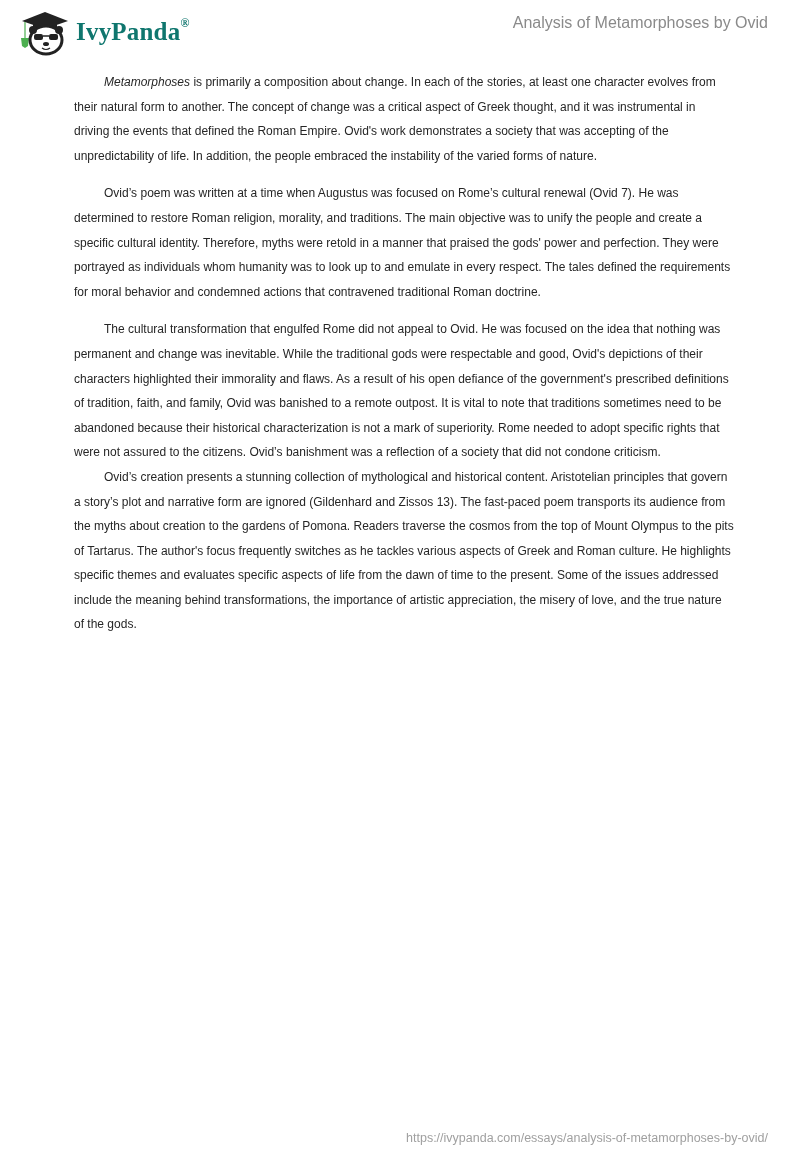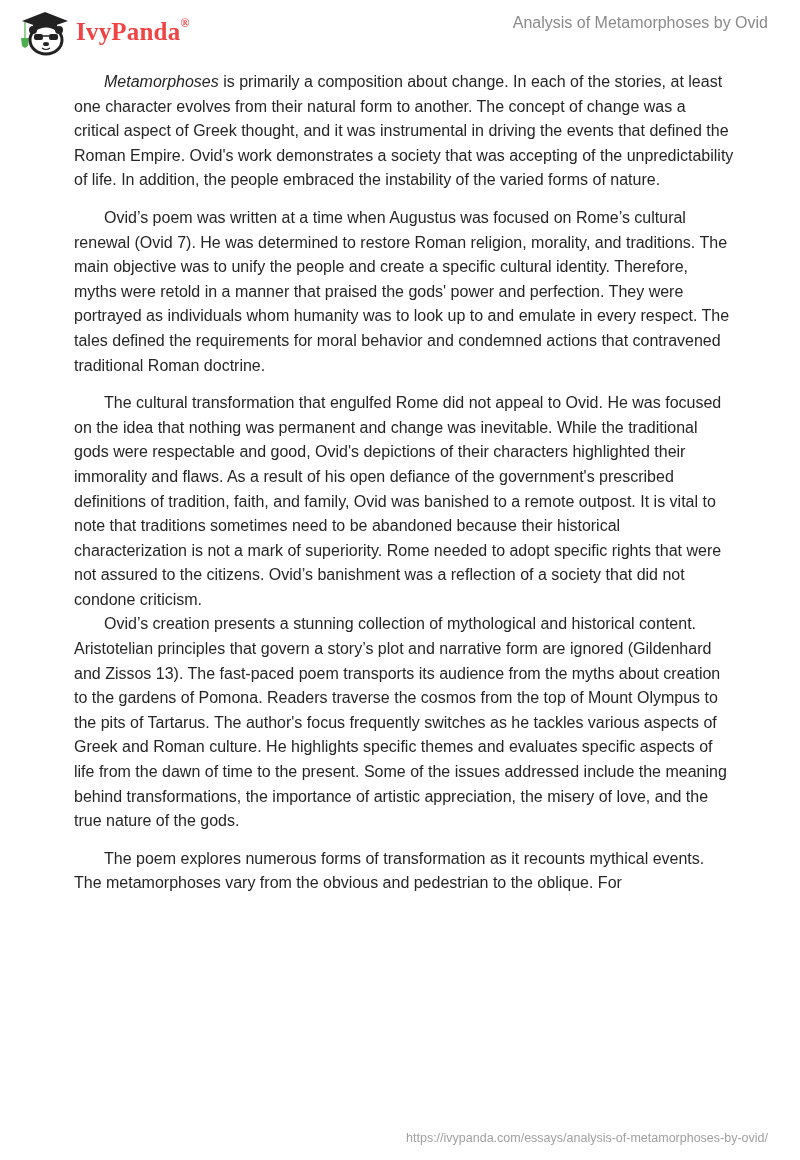--- a/index.html
+++ b/index.html
@@ -1,25 +1,25 @@
 <!DOCTYPE html>
 <html><head>
 <meta charset="utf-8">
 <style>
   html, body { margin: 0; padding: 0; background: #ffffff; }
   body { width: 800px; height: 1160px; position: relative; overflow: hidden; font-family: "Liberation Sans", sans-serif; color: #222222; }
   .header { position: absolute; top: 0; left: 0; width: 800px; height: 56px; }
   .logo { position: absolute; left: 16px; top: 8px; display: flex; align-items: center; }
   .logo-mark { width: 58px; height: 48px; position: relative; }
-  .logo-text { font-family: "Liberation Serif", serif; font-weight: bold; font-size: 25px; color: #ef4444; margin-left: 2px; letter-spacing: 0.2px; }
+  .logo-text { font-family: "Liberation Serif", serif; font-weight: bold; font-size: 25px; color: #0f766e; margin-left: 2px; letter-spacing: 0.2px; }
   .logo-text sup { font-size: 12px; position: relative; top: -4px; }
   .doc-title { position: absolute; right: 32px; top: 14px; font-size: 16px; color: #8a8a8a; }
   .content { position: absolute; left: 74px; top: 70px; width: 660px; }
   h1 { font-size: 29px; font-weight: bold; margin: 0; color: #222; letter-spacing: -0.2px; }
-  p { font-size: 16px; line-height: 24.6px; margin: 0; color: #262626; text-indent: 30px; }
+  p { font-size: 12px; line-height: 24.6px; margin: 0; color: #262626; text-indent: 30px; }
   .h-culture { margin-top: 3px; margin-bottom: 30px; }
   .p-gap { margin-bottom: 13px; }
   .h-analysis { margin-top: 17px; margin-bottom: 30px; }
   em { font-style: italic; }
   .footer-url { position: absolute; right: 32px; top: 1131px; font-size: 12.5px; color: #a0a0a0; padding-left: 36px; }
 </style>
 </head>
 <body>
 
 <div class="header">
@@ -54,16 +54,15 @@
 
   <p class="p-gap"><em>Metamorphoses</em><span> is primarily a composition about change. In each of the stories, at least one character evolves from their natural form to another. The concept of change was a critical aspect of Greek thought, and it was instrumental in driving the events that defined the Roman Empire. Ovid's work demonstrates a society that was accepting of the unpredictability of life. In addition, the people embraced the instability of the varied forms of nature.</span></p>
 
   <p class="p-gap">Ovid’s poem was written at a time when Augustus was focused on Rome’s cultural renewal (Ovid 7). He was determined to restore Roman religion, morality, and traditions. The main objective was to unify the people and create a specific cultural identity. Therefore, myths were retold in a manner that praised the gods' power and perfection. They were portrayed as individuals whom humanity was to look up to and emulate in every respect. The tales defined the requirements for moral behavior and condemned actions that contravened traditional Roman doctrine.</p>
 
   <p>The cultural transformation that engulfed Rome did not appeal to Ovid. He was focused on the idea that nothing was permanent and change was inevitable. While the traditional gods were respectable and good, Ovid's depictions of their characters highlighted their immorality and flaws. As a result of his open defiance of the government's prescribed definitions of tradition, faith, and family, Ovid was banished to a remote outpost. It is vital to note that traditions sometimes need to be abandoned because their historical characterization is not a mark of superiority. Rome needed to adopt specific rights that were not assured to the citizens. Ovid’s banishment was a reflection of a society that did not condone criticism.</p>
 
 
   <p class="p-gap">Ovid’s creation presents a stunning collection of mythological and historical content. Aristotelian principles that govern a story’s plot and narrative form are ignored (Gildenhard and Zissos 13). The fast-paced poem transports its audience from the myths about creation to the gardens of Pomona. Readers traverse the cosmos from the top of Mount Olympus to the pits of Tartarus. The author's focus frequently switches as he tackles various aspects of Greek and Roman culture. He highlights specific themes and evaluates specific aspects of life from the dawn of time to the present. Some of the issues addressed include the meaning behind transformations, the importance of artistic appreciation, the misery of love, and the true nature of the gods.</p>
 
-  <p>The poem explores numerous forms of transformation as it recounts mythical events. The metamorphoses vary from the obvious and pedestrian to the oblique. For</p>
 </div>
 
 <div class="footer-url">https://ivypanda.com/essays/analysis-of-metamorphoses-by-ovid/</div>
 
 </body></html>

